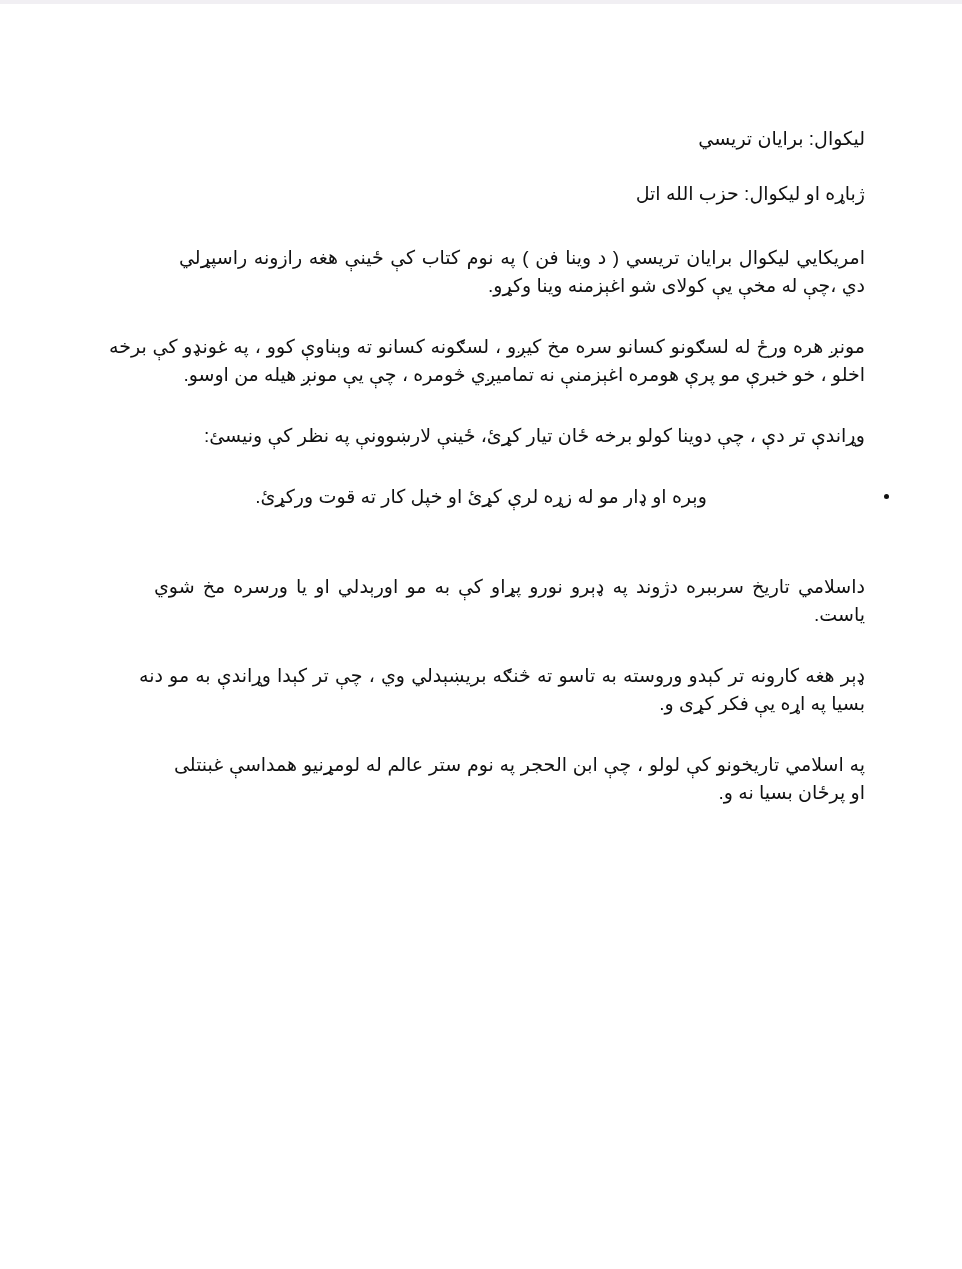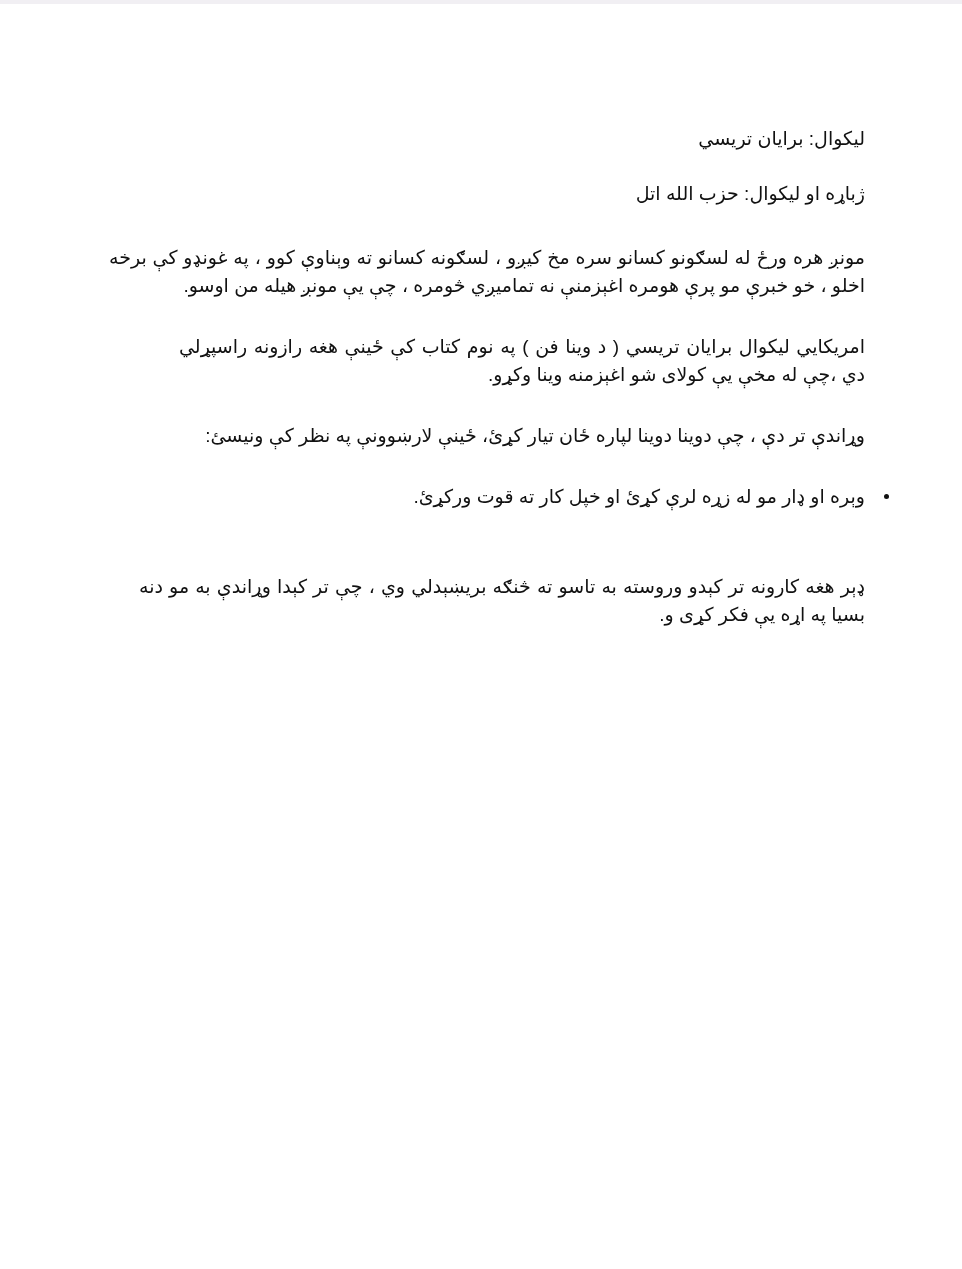--- a/index.html
+++ b/index.html
@@ -41,20 +41,21 @@
   .page p.meta { margin-bottom: 27px; }
   .page ul {
     margin: 0;
     padding: 0 0 0 0;
     list-style: none;
   }
   .page li {
     position: relative;
     margin: 0 0 34px 0;
     padding-right: 0;
+    text-align: center;
   }
   .page li .bullet {
     position: absolute;
     right: -24px;
     top: 11px;
     width: 5px;
     height: 5px;
     border-radius: 50%;
     background: #111111;
   }
@@ -62,25 +63,27 @@
 </style>
 </head>
 <body>
 
 <div class="top-bar"></div>
 
 <div class="page">
   <p class="single meta">ليکوال: برایان تریسي</p>
   <p class="single meta" style="margin-bottom:36px">ژباړه او لیکوال: حزب الله اتل</p>
 
+  <p style="padding-left:70px">امریکایي لیکوال برایان تریسي ( د وینا فن ) په نوم کتاب کې ځینې هغه رازونه راسپړلي دي ،چې له مخې یې کولای شو اغېزمنه وینا وکړو.</p>
   <p>مونږ هره ورځ له لسګونو کسانو سره مخ کیږو ، لسګونه کسانو ته وېناوې کوو ، په غونډو کې برخه اخلو ، خو خبرې مو پرې هومره اغېزمنې نه تمامیږي څومره ، چې یې مونږ هیله من اوسو.</p>
-  <p style="padding-left:70px">امریکایي لیکوال برایان تریسي ( د وینا فن ) په نوم کتاب کې ځینې هغه رازونه راسپړلي دي ،چې له مخې یې کولای شو اغېزمنه وینا وکړو.</p>
-  <p style="padding-left:70px">وړاندې تر دې ، چې دوینا دوینا لپاره ځان تیار کړئ، ځینې لارښوونې په نظر کې ونیسئ:</p>
+  <p style="padding-left:70px">وړاندې تر دې ، چې دوینا کولو برخه ځان تیار کړئ، ځینې لارښوونې په نظر کې ونیسئ:</p>
 
   <ul>
     <li>
       <span class="bullet"></span>
       <span>وېره او ډار مو له زړه لرې کړئ او خپل کار ته قوت ورکړئ.</span>
     </li>
   </ul>
 
+  <p style="padding-left:45px">داسلامي تاریخ سرببره دژوند په ډېرو نورو پړاو کې به مو اورېدلي او یا ورسره مخ شوي یاست.</p>
   <p style="padding-left:30px">ډېر هغه کارونه تر کېدو وروسته به تاسو ته څنګه بریښېدلي وي ، چې تر کېدا وړاندې به مو دنه بسیا په اړه یې فکر کړی و.</p>
+  <p style="padding-left:65px">په اسلامي تاریخونو کې لولو ، چې ابن الحجر په نوم ستر عالم له لومړنیو همداسې غبنتلی او پرځان بسیا نه و.</p>
 </div>
 
 </body></html>

